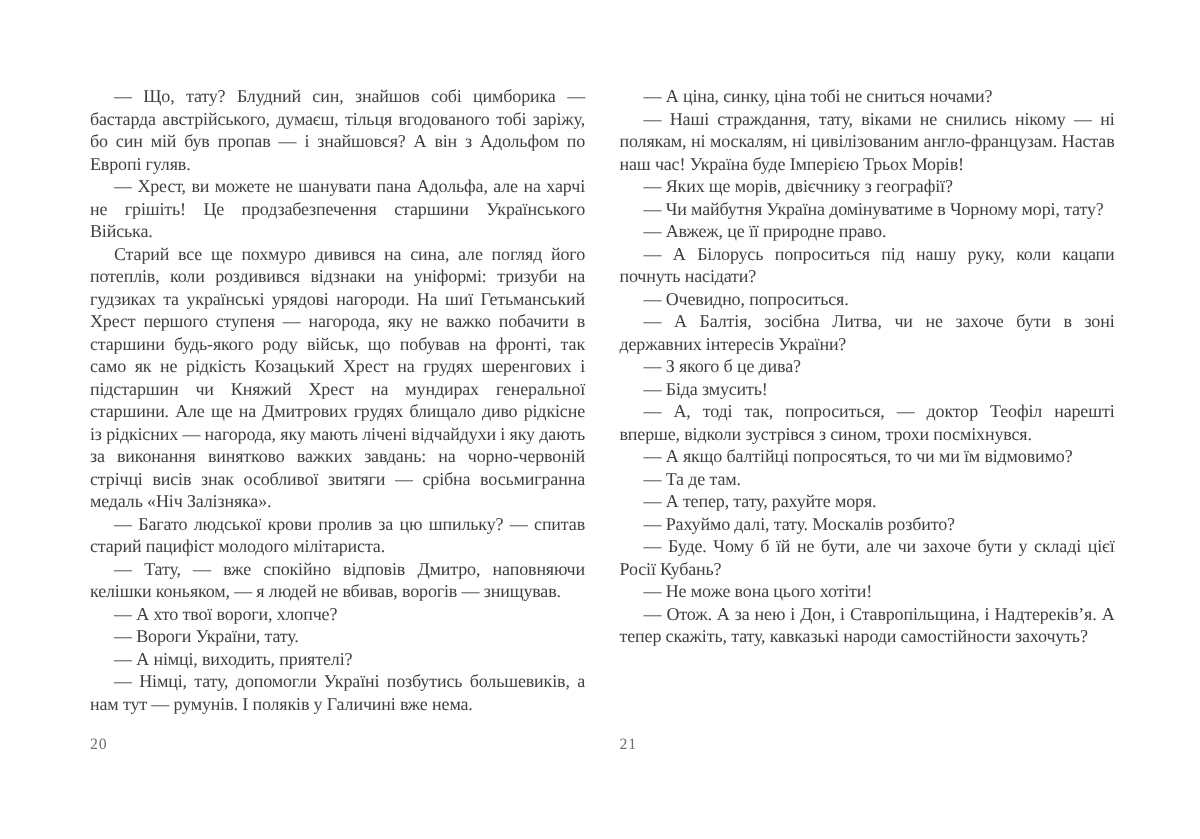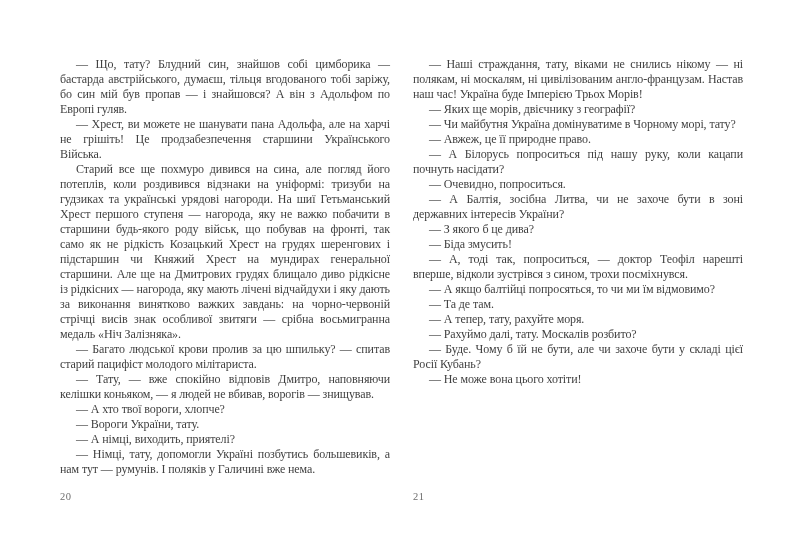--- a/index.html
+++ b/index.html
@@ -48,33 +48,35 @@
         <p class="para">— А хто твої вороги, хлопче?</p>
         <p class="para">— Вороги України, тату.</p>
         <p class="para">— А німці, виходить, приятелі?</p>
         <p class="para">— Німці, тату, допомогли Україні позбутись большевиків, а нам тут — румунів. І поляків у Галичині вже нема.</p>
       </div>
     <div class="page-number">20</div>
   </div>
 
   <div class="page right">
     <div class="text-block">
+        <p class="para">— А ціна, синку, ціна тобі не сниться ночами?</p>
         <p class="para">— Наші страждання, тату, віками не снились нікому — ні полякам, ні москалям, ні цивілізованим англо-французам. Настав наш час! Україна буде Імперією Трьох Морів!</p>
         <p class="para">— Яких ще морів, двієчнику з географії?</p>
         <p class="para">— Чи майбутня Україна домінуватиме в Чорному морі, тату?</p>
         <p class="para">— Авжеж, це її природне право.</p>
         <p class="para">— А Білорусь попроситься під нашу руку, коли кацапи почнуть насідати?</p>
         <p class="para">— Очевидно, попроситься.</p>
         <p class="para">— А Балтія, зосібна Литва, чи не захоче бути в зоні державних інтересів України?</p>
         <p class="para">— З якого б це дива?</p>
         <p class="para">— Біда змусить!</p>
         <p class="para">— А, тоді так, попроситься, — доктор Теофіл нарешті вперше, відколи зустрівся з сином, трохи посміхнувся.</p>
         <p class="para">— А якщо балтійці попросяться, то чи ми їм відмовимо?</p>
         <p class="para">— Та де там.</p>
         <p class="para">— А тепер, тату, рахуйте моря.</p>
         <p class="para">— Рахуймо далі, тату. Москалів розбито?</p>
         <p class="para">— Буде. Чому б їй не бути, але чи захоче бути у складі цієї Росії Кубань?</p>
         <p class="para">— Не може вона цього хотіти!</p>
+        <p class="para">— Отож. А за нею і Дон, і Ставропільщина, і Надтереків’я. А тепер скажіть, тату, кавказькі народи самостійности захочуть?</p>
       </div>
     <div class="page-number">21</div>
   </div>
 
 </div>
 
 </body></html>

